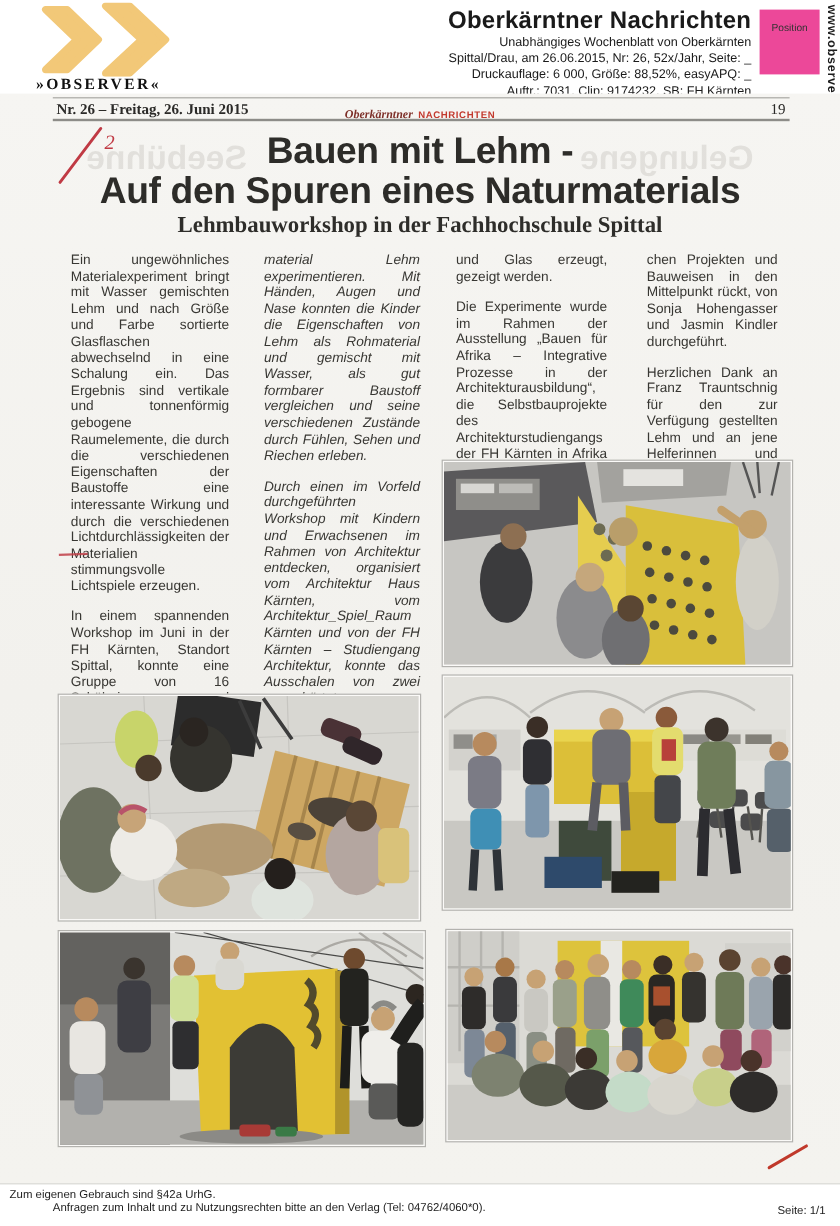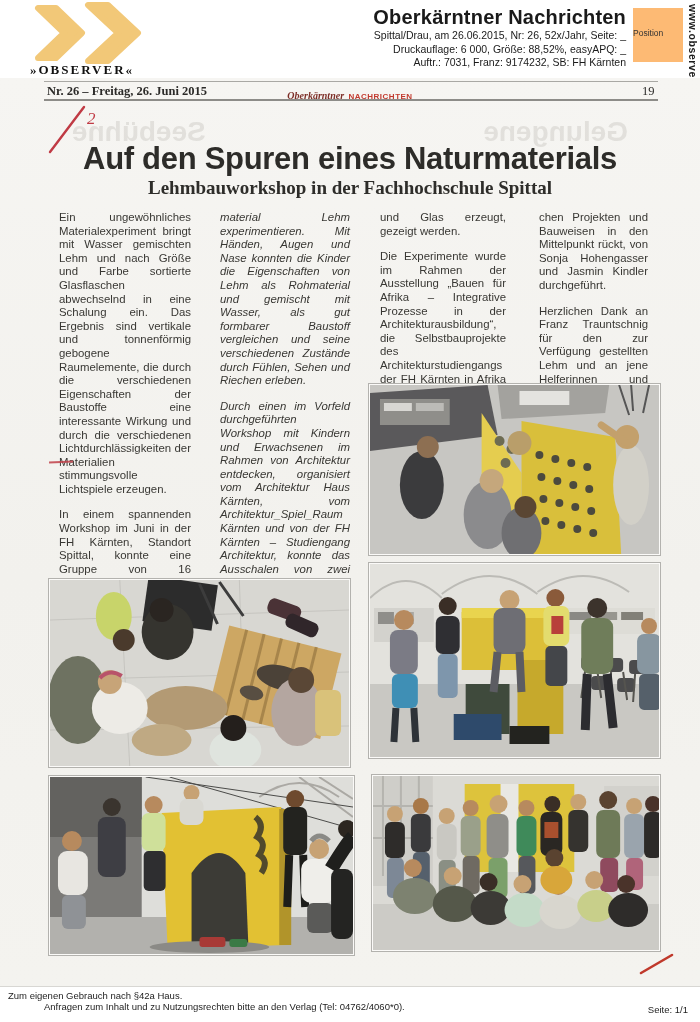--- a/index.html
+++ b/index.html
@@ -4,22 +4,22 @@
 <style>
   html,body{margin:0;padding:0;background:#ffffff;}
   #page{position:relative;width:700px;height:1022px;background:#ffffff;overflow:hidden;
         font-family:"Liberation Sans",sans-serif;color:#222;}
   .abs{position:absolute;}
   
   .pub-title{font-size:20px;font-weight:bold;color:#1a1a1a;letter-spacing:0.2px;}
   .meta{font-size:10.5px;line-height:13.5px;color:#1a1a1a;}
   .observer-label{font-family:"Liberation Serif",serif;font-weight:bold;font-size:13px;
         letter-spacing:2px;color:#111;}
-  .pos-box{width:50px;height:54px;background:#fdba74;text-align:left;
-        font-size:8.5px;color:#333;padding-top:20px;box-sizing:border-box;}
+  .pos-box{width:50px;height:54px;background:#ec4899;text-align:center;
+        font-size:8.5px;color:#333;padding-top:10px;box-sizing:border-box;}
   .watermark{writing-mode:vertical-rl;font-size:10.5px;font-weight:bold;color:#1c1c1c;
         letter-spacing:0.6px;}
   
   .scan{background:linear-gradient(180deg,#f6f5f2 0%,#f2f1ed 55%,#f4f3ef 100%);
         border-bottom:1px solid #d8d7d3;}
   .rule-top{border-top:1px solid #a9a8a4;}
   .rule-bot{border-top:2px solid #8d8c88;}
   .issue{font-family:"Liberation Serif",serif;font-weight:bold;font-size:12.5px;color:#2b2a28;}
   .pageno{font-family:"Liberation Serif",serif;font-size:12.5px;color:#2b2a28;}
   .masthead-script{font-family:"Liberation Serif",serif;font-style:italic;font-weight:bold;
@@ -46,23 +46,24 @@
   <div class="abs" style="left:32px;top:2px;width:110px;height:62px;">
     <svg viewBox="0 0 110 62" xmlns="http://www.w3.org/2000/svg">
       <path d="M6,6 L24,6 L50,31 L24,56 L6,56 L32,31 Z" fill="#f2c878" stroke="#f2c878" stroke-width="6" stroke-linejoin="round"></path>
       <path d="M56,3 L76,3 L106,31 L76,59 L56,59 L86,31 Z" fill="#f2c878" stroke="#f2c878" stroke-width="6" stroke-linejoin="round"></path>
     </svg>
   </div>
   <div class="abs observer-label" style="left:30px;top:62px;text-align:right;">»OBSERVER«</div>
 
   <div class="abs" style="top:6px;right:74px;width:430px;text-align:right;">
     <div class="pub-title">Oberkärntner Nachrichten</div>
+    <div class="meta">Unabhängiges Wochenblatt von Oberkärnten</div>
     <div class="meta">Spittal/Drau, am 26.06.2015, Nr: 26, 52x/Jahr, Seite: _</div>
     <div class="meta">Druckauflage: 6 000, Größe: 88,52%, easyAPQ: _</div>
-    <div class="meta">Auftr.: 7031, Franz: 9174232, SB: FH Kärnten</div>
+    <div class="meta">Auftr.: 7031, Clip: 9174232, SB: FH Kärnten</div>
   </div>
 
   <div class="abs pos-box" style="top:8px;right:17px;">
     <span>Position</span>
   </div>
 
   <div class="abs watermark" style="top:4px;right:1px;">www.observer.at</div>
 
   <div class="abs scan" style="left:0;top:78px;width:700px;height:908px;"></div>
 
@@ -80,20 +81,21 @@
     <span>Seebühne</span>
   </div>
 
   <div class="abs" style="left:46px;top:102px;width:60px;height:52px;">
     <svg viewBox="0 0 60 52" xmlns="http://www.w3.org/2000/svg">
       <path d="M4,50 L38,5" stroke="#c03a44" stroke-width="2.4" fill="none" stroke-linecap="round"></path>
       <text x="41" y="22" font-size="17" font-style="italic" fill="#c03a44" font-family="Liberation Serif,serif">2</text>
     </svg>
   </div>
 
+  <div class="abs headline" style="left:0;top:108px;">Bauen mit Lehm -</div>
   <div class="abs headline" style="left:0;top:141px;">Auf den Spuren eines Naturmaterials</div>
   <div class="abs subhead" style="left:0;top:177px;">Lehmbauworkshop in der Fachhochschule Spittal</div>
 
   <div class="abs col" style="left:47px;top:199px;width:156px;">
     <p>Ein ungewöhnliches Materialexperiment bringt mit Wasser gemischten Lehm und nach Größe und Farbe sortierte Glasflaschen abwechselnd in eine Schalung ein. Das Ergebnis sind vertikale und tonnenförmig gebogene Raumelemente, die durch die verschiedenen Eigenschaften der Baustoffe eine interessante Wirkung und durch die verschiedenen Lichtdurchlässigkeiten der Materialien stimmungsvolle Lichtspiele erzeugen.</p>
     <p>In einem spannenden Workshop im Juni in der FH Kärnten, Standort Spittal, konnte eine Gruppe von 16 Schülerinnen und Schülern der Klasse 2B der Neuen Musikmittelschule Seeboden, gemeinsam mit ihrer Lehrerin Josefine Reinisch, mit dem Natur-</p>
   </div>
   <div class="abs col" style="left:208px;top:199px;width:154px;font-style:italic;">
     <p>material Lehm experimentieren. Mit Händen, Augen und Nase konnten die Kinder die Eigenschaften von Lehm als Rohmaterial und gemischt mit Wasser, als gut formbarer Baustoff vergleichen und seine verschiedenen Zustände durch Fühlen, Sehen und Riechen erleben.</p>
     <p>Durch einen im Vorfeld durchgeführten Workshop mit Kindern und Erwachsenen im Rahmen von Architektur entdecken, organisiert vom Architektur Haus Kärnten, vom Architektur_Spiel_Raum Kärnten und von der FH Kärnten – Studiengang Architektur, konnte das Ausschalen von zwei ausgehärteten Lehmwänden demonstriert und der Effekt, den die Kombination der beiden Materialien Lehm</p>
@@ -364,17 +366,17 @@
       </g>
     </svg>
   </div>
 
   <div class="abs" style="left:638px;top:952px;width:38px;height:24px;">
     <svg viewBox="0 0 38 24" xmlns="http://www.w3.org/2000/svg">
       <path d="M3,21 L34,3" stroke="#c0392b" stroke-width="2.6" stroke-linecap="round"></path>
     </svg>
   </div>
 
-  <div class="abs foot" style="left:8px;top:990px;">Zum eigenen Gebrauch nach §42a Haus.</div>
+  <div class="abs foot" style="left:8px;top:990px;">Zum eigenen Gebrauch sind §42a UrhG.</div>
   <div class="abs foot" style="left:8px;top:1001px;margin-left:36px;">Anfragen zum Inhalt und zu Nutzungsrechten bitte an den Verlag (Tel: 04762/4060*0).</div>
   <div class="abs foot" style="right:12px;top:1004px;">Seite: 1/1</div>
 
 </div>
 
 </body></html>

